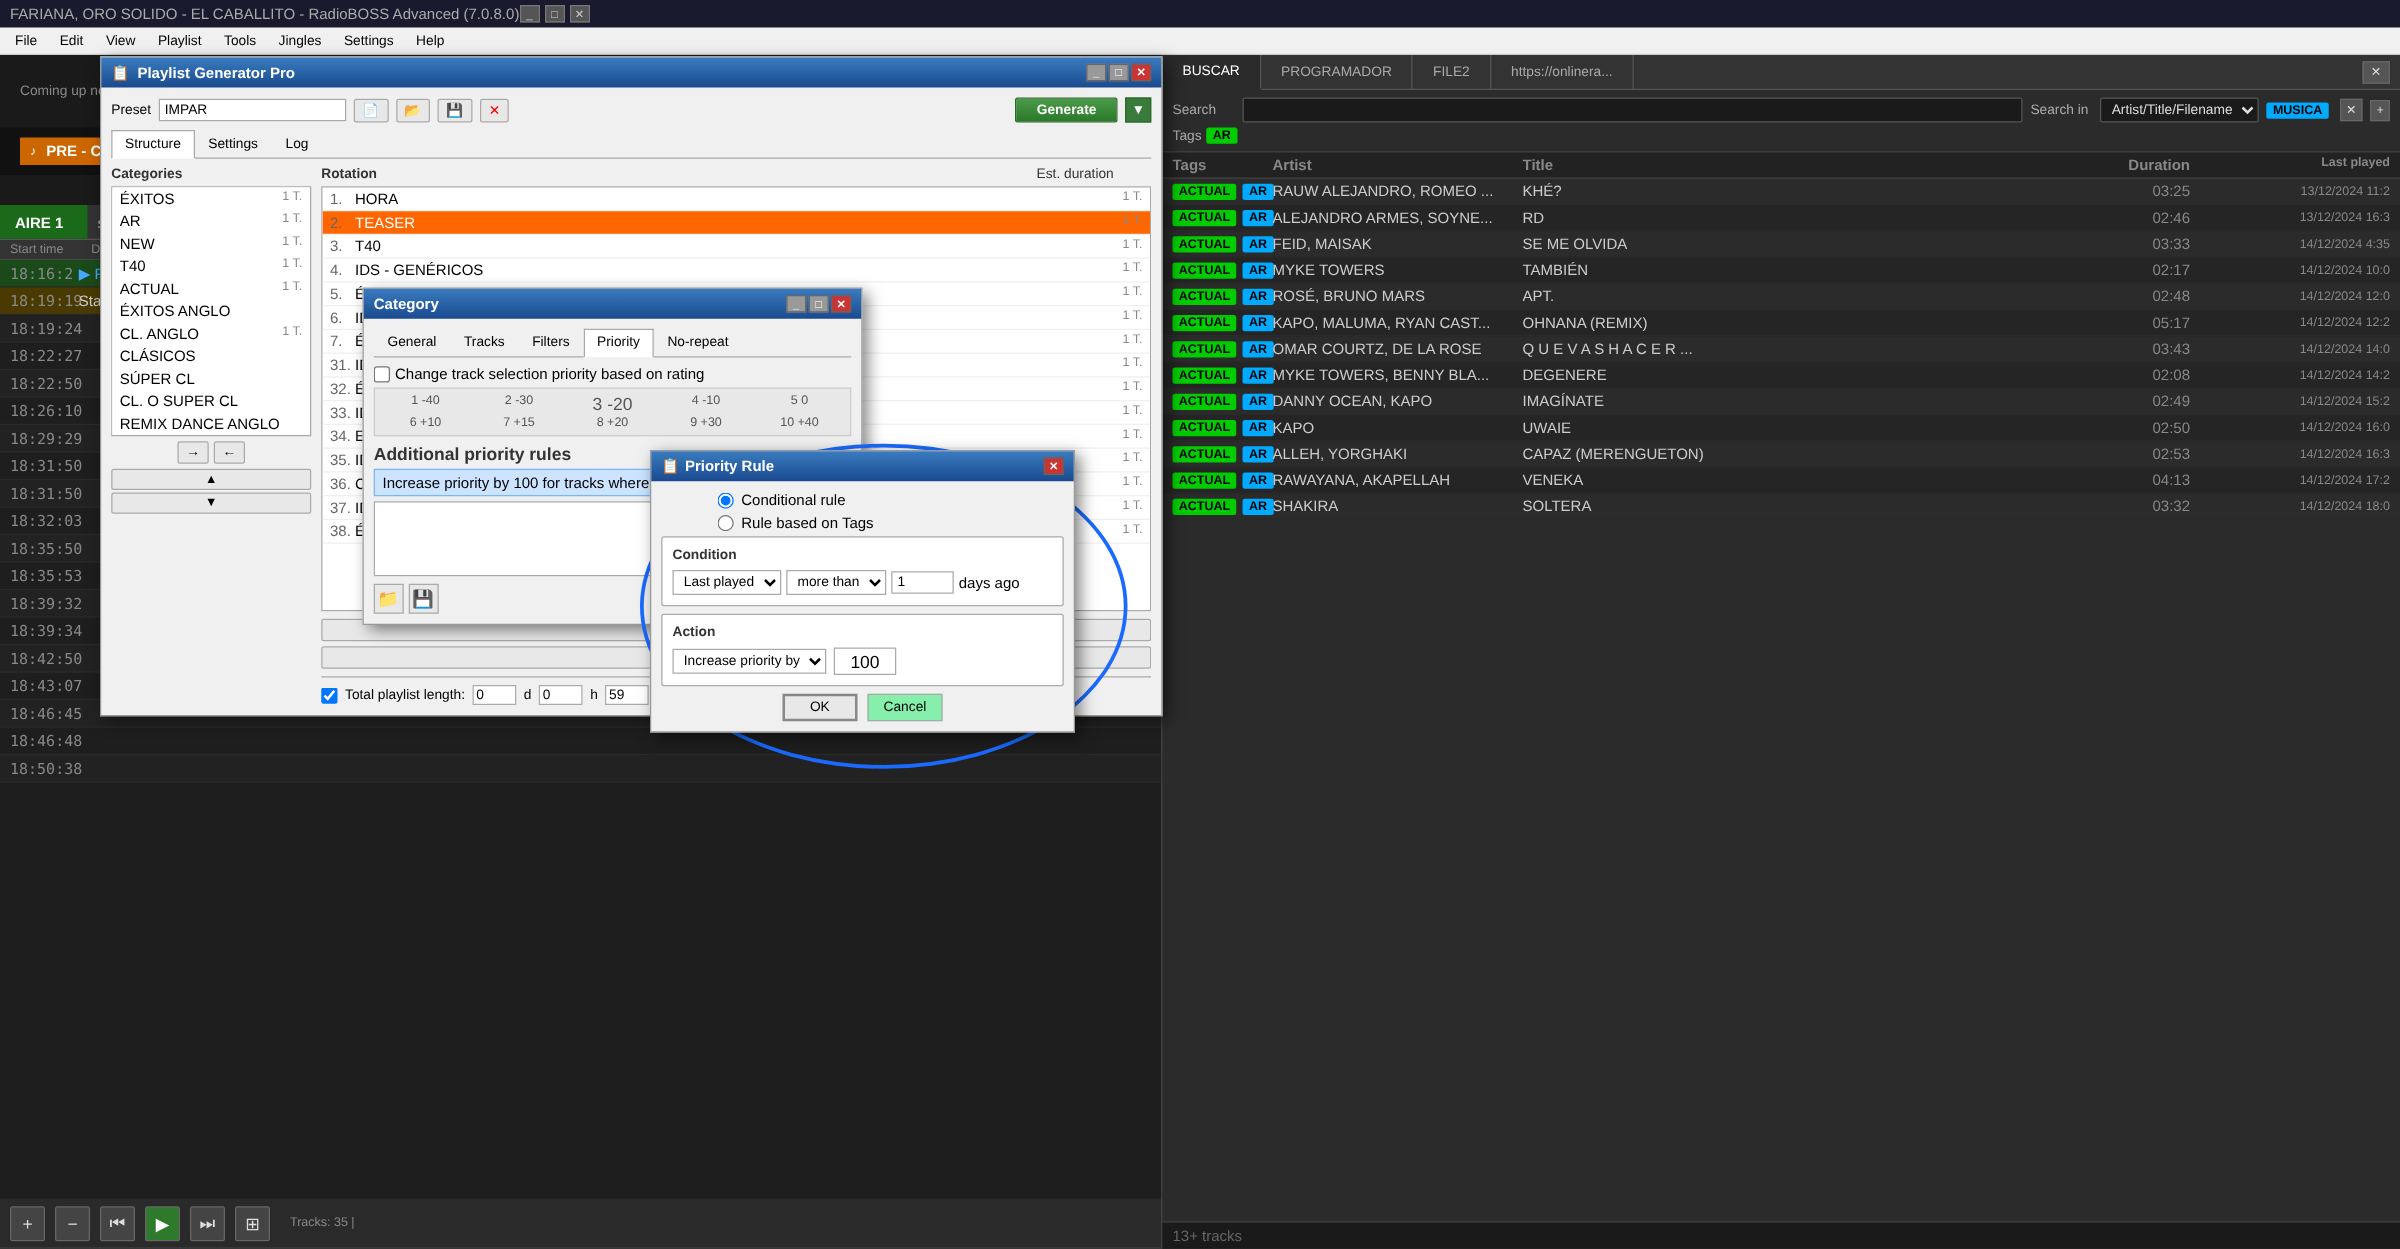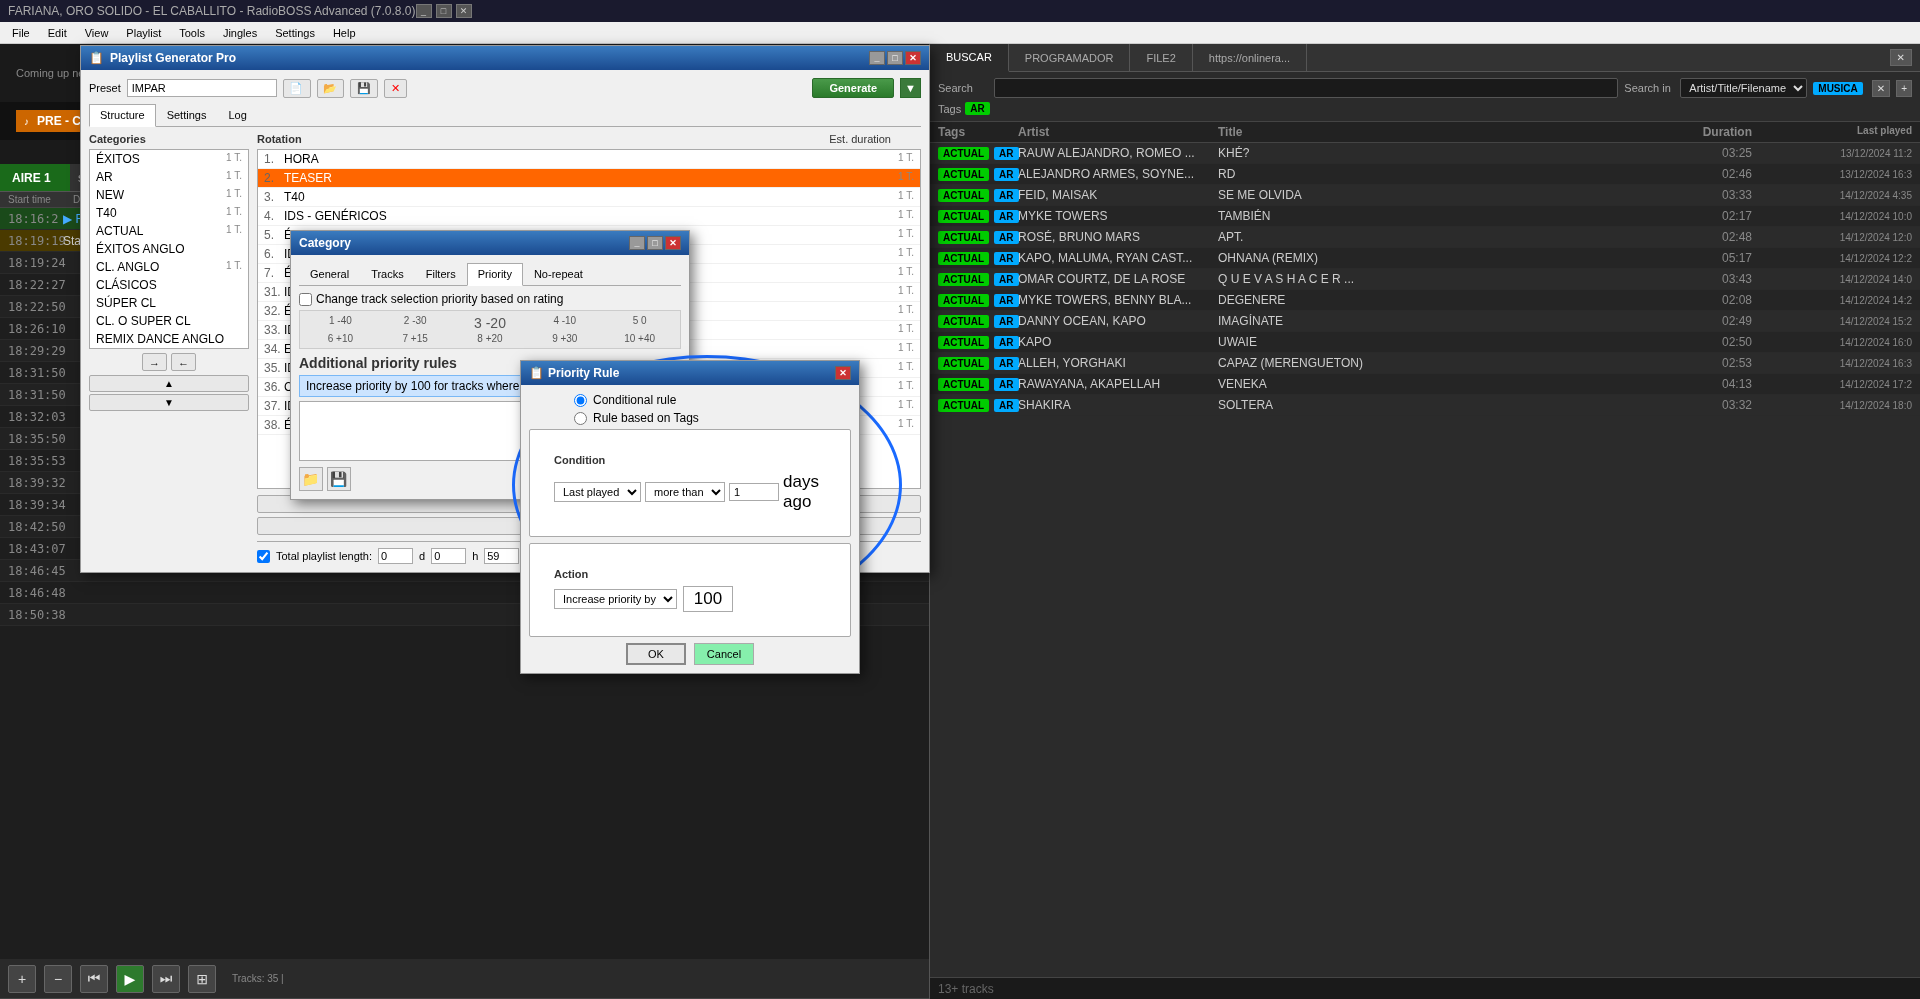--- a/index.html
+++ b/index.html
@@ -108,27 +108,27 @@
     .cat-list { border: 1px solid #aaa; background: #fff; height: 200px; overflow-y: auto; }
     .cat-item { padding: 2px 6px; font-size: 11px; cursor: pointer; display: flex; justify-content: space-between; }
     .cat-count { color: #888; font-size: 10px; }
     .rot-row { display: flex; padding: 2px 6px; font-size: 11px; border-bottom: 1px solid #f0f0f0; cursor: pointer; }
     .rot-row.selected { background: #ff6600; color: #fff; }
     .rot-num { width: 20px; color: #666; }
     .rot-name { flex: 1; }
     .rot-t { width: 30px; text-align: right; color: #888; font-size: 10px; }
 
     
-    .pr-section { border: 1px solid #aaa; background: #fff; padding: 24px; margin-bottom: 6px; border-radius: 2px; }
+    .pr-section { border: 1px solid #aaa; background: #fff; padding: 8px; margin-bottom: 6px; border-radius: 2px; }
     .pr-radio-row { display: flex; align-items: center; gap: 6px; margin-bottom: 4px; font-size: 11px; margin-left: 45px; }
     .pr-cond-row { display: flex; align-items: center; gap: 4px; margin-top: 6px; }
     .pr-select { border: 1px solid #aaa; background: #fff; padding: 2px 4px; font-size: 11px; }
     .pr-input { border: 1px solid #aaa; background: #fff; padding: 2px 4px; font-size: 11px; width: 50px; }
     .pr-action-row { display: flex; align-items: center; gap: 6px; margin-top: 6px; }
-    .pr-number-input { border: 1px solid #aaa; background: #fff; padding: 2px; font-size: 17px; width: 50px; text-align: center; }
+    .pr-number-input { border: 1px solid #aaa; background: #fff; padding: 2px; font-size: 14px; width: 50px; text-align: center; }
     .pr-btn-row { display: flex; justify-content: center; gap: 8px; margin-top: 6px; }
     .pr-ok-btn { background: #e8e8e8; border: 2px solid #888; padding: 3px 20px; font-size: 11px; cursor: pointer; }
     .pr-cancel-btn { background: #86efac; border: 1px solid #aaa; padding: 3px 12px; font-size: 11px; cursor: pointer; }
 
     
     .blue-circle { position: absolute; border: 3px solid #1a6aff; border-radius: 50%; pointer-events: none; }
 
     
     ::-webkit-scrollbar { width: 8px; height: 8px; }
     ::-webkit-scrollbar-track { background: #2a2a2a; }
@@ -757,21 +757,21 @@
       <div class="pr-section">
         <div style="font-size:11px; font-weight:bold; color:#333; margin-bottom:6px;">Condition</div>
         <div class="pr-cond-row">
           <select class="pr-select">
             <option>Last played</option>
           </select>
           <select class="pr-select">
             <option>more than</option>
           </select>
           <input class="pr-input" type="text" value="1" style="">
-          <span style="font-size:17px;">days ago</span>
+          <span style="font-size:12px;">days ago</span>
         </div>
       </div>
 
       <div class="pr-section">
         <div style="font-size:11px; font-weight:bold; color:#333; margin-bottom:6px;">Action</div>
         <div class="pr-action-row">
           <select class="pr-select">
             <option>Increase priority by</option>
           </select>
           <div style="display:flex; flex-direction:column; align-items:center;">

